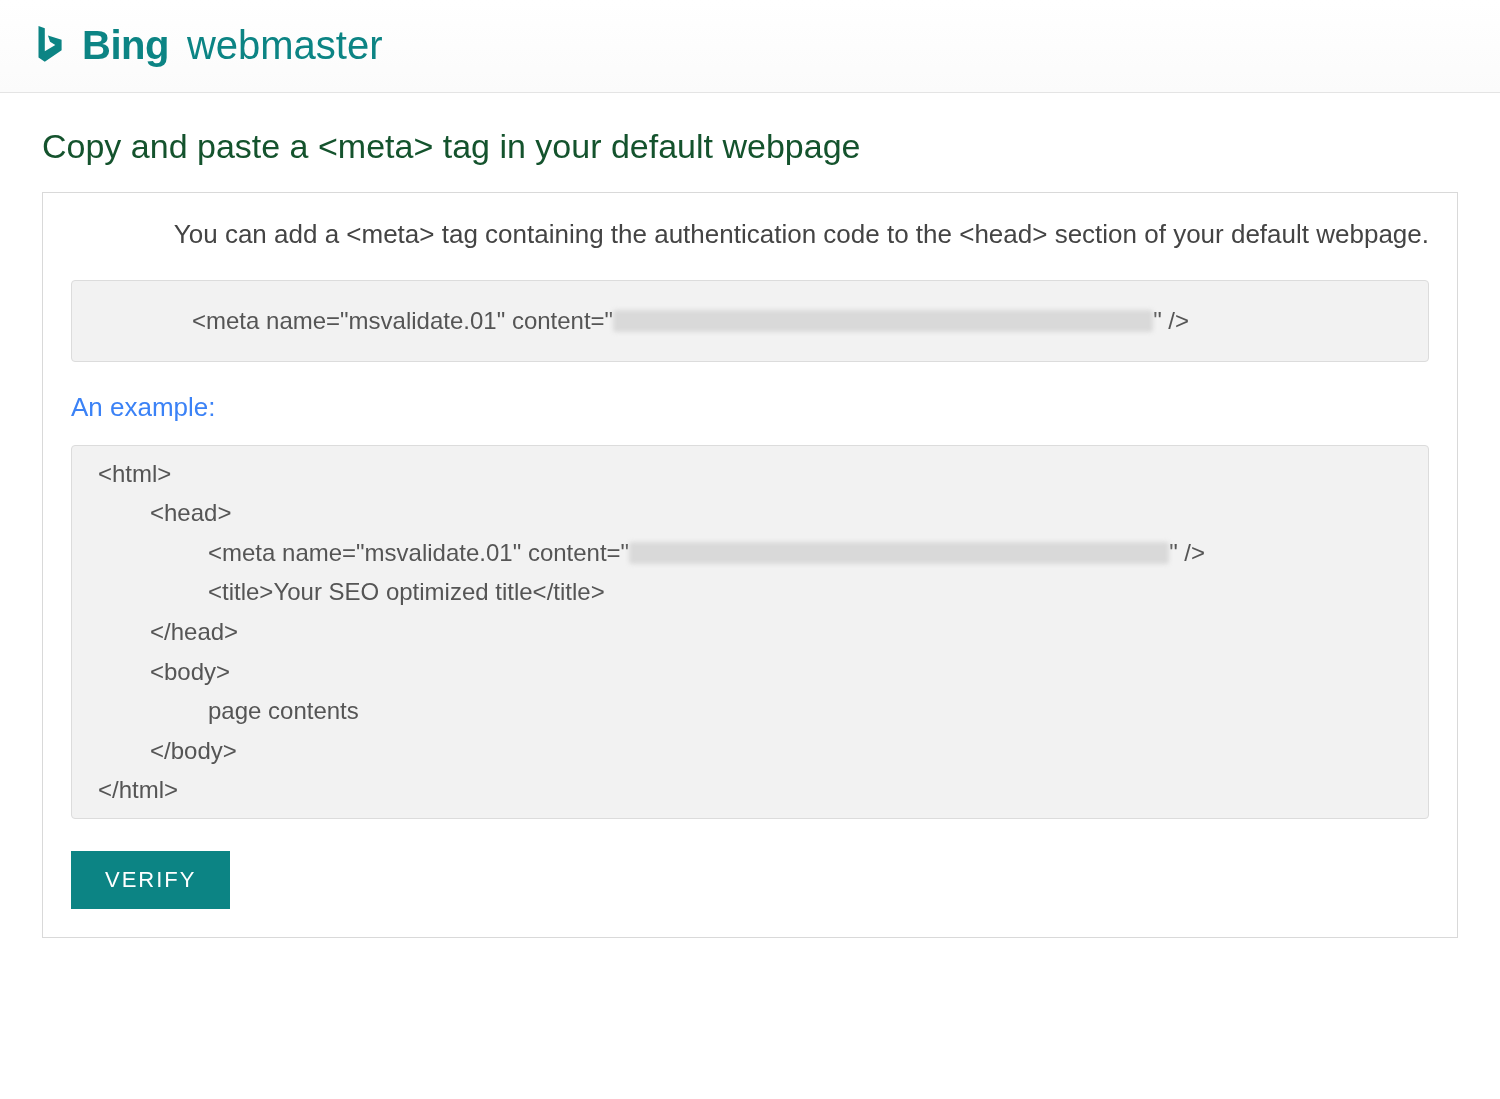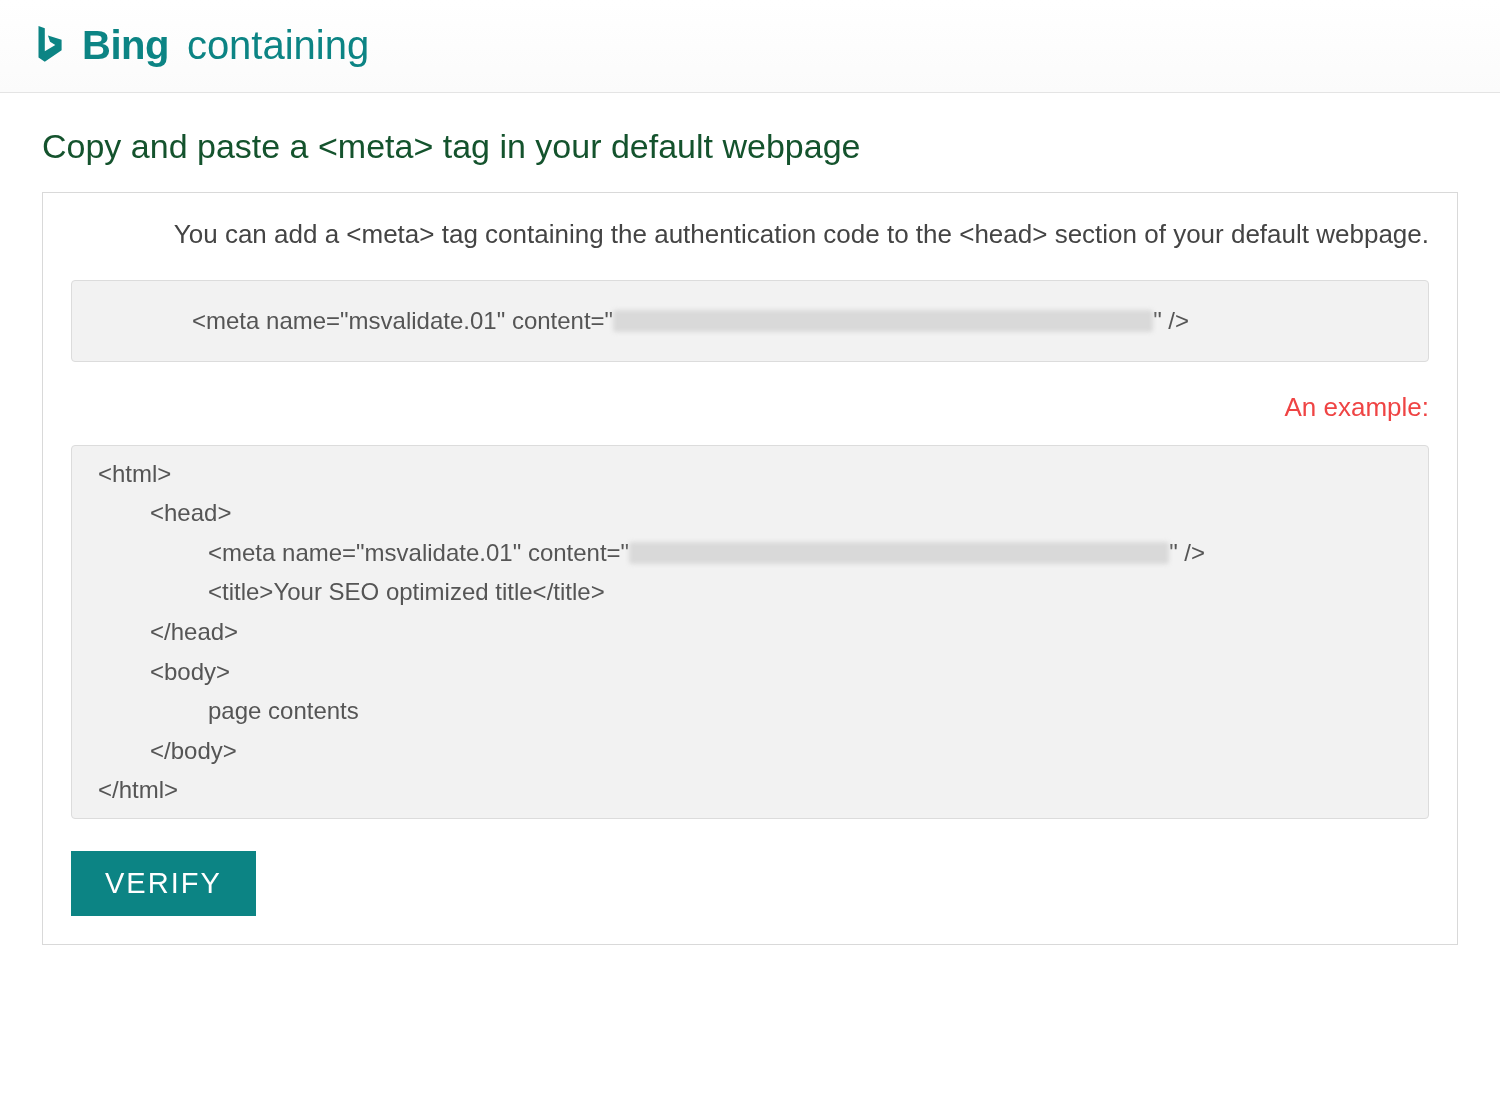--- a/index.html
+++ b/index.html
@@ -74,23 +74,22 @@
     font-size: 24px;
     color: #555;
     white-space: pre;
     overflow: hidden;
     line-height: 1.65;
   }
   .code-block.single { padding: 20px 26px 20px 120px; }
 
   .example-label {
     font-size: 26px;
-    color: #ef4444;
+    color: #3b82f6;
     margin: 30px 0 22px 0;
-    text-align: right;
   }
 
   .blur {
     display: inline-block;
     vertical-align: middle;
     height: 22px;
     background: #d9d9d9;
     border-radius: 3px;
     filter: blur(2.2px);
     width: 540px;
@@ -100,40 +99,40 @@
 
   .code-indent-1 { padding-left: 52px; }
   .code-indent-2 { padding-left: 110px; }
   .code-line { display:block; }
 
   .verify-btn {
     display: inline-block;
     margin-top: 32px;
     background: #0c8484;
     color: #ffffff;
-    font-size: 29px;
+    font-size: 22px;
     letter-spacing: 2px;
     font-weight: 500;
     padding: 16px 34px;
     border: none;
     cursor: pointer;
     font-family: inherit;
   }
 </style>
 </head>
 <body>
 
 <div class="header">
   <span class="logo-icon">
     <svg viewBox="0 0 32 40" width="34" height="42">
       <path fill="#0c8484" d="M6 2 L12 4 L12 26 L22 20 L17 17 L15 11 L28 15 L28 25 L12 36 L6 32 Z"></path>
     </svg>
   </span>
   <span class="brand">Bing</span>
-  <span class="product">containing</span>
+  <span class="product">webmaster</span>
 </div>
 
 <div class="page">
 
   <h1 class="page-title">Copy and paste a &lt;meta&gt; tag in your default webpage</h1>
 
   <div class="panel">
 
     <p class="description">You can add a &lt;meta&gt; tag containing the authentication code to the &lt;head&gt; section of your default webpage.</p>
 

